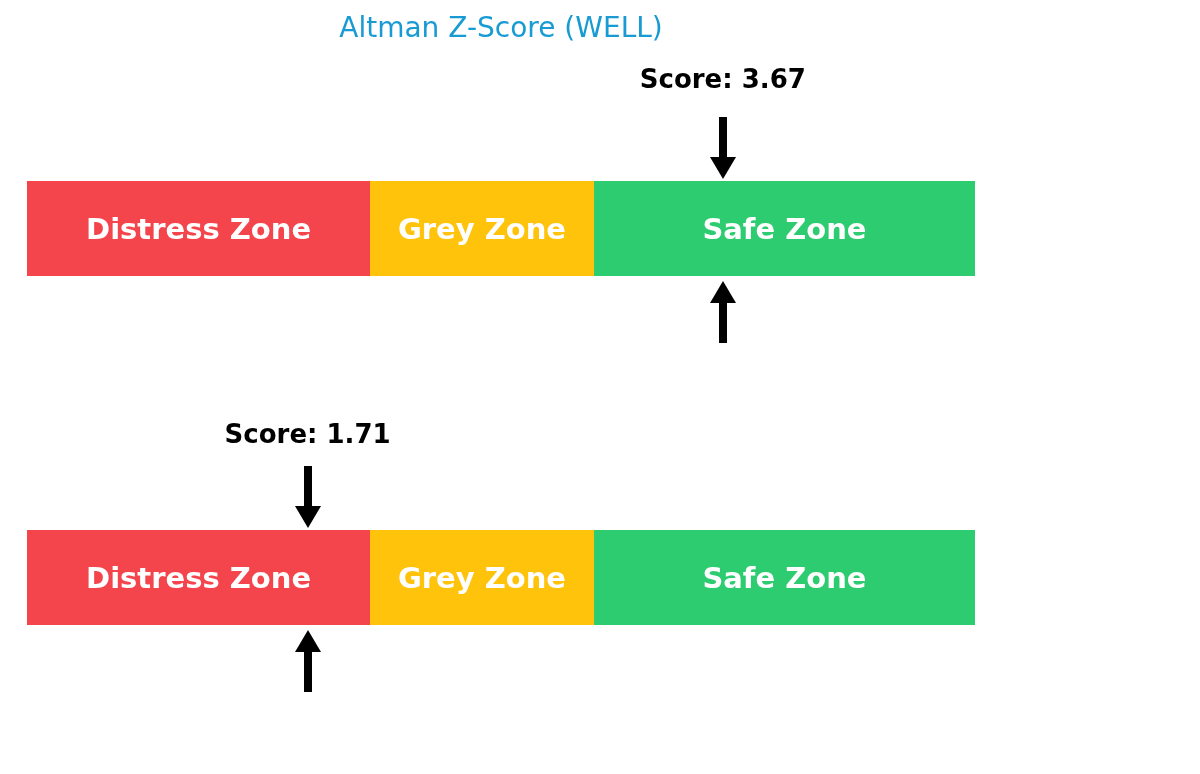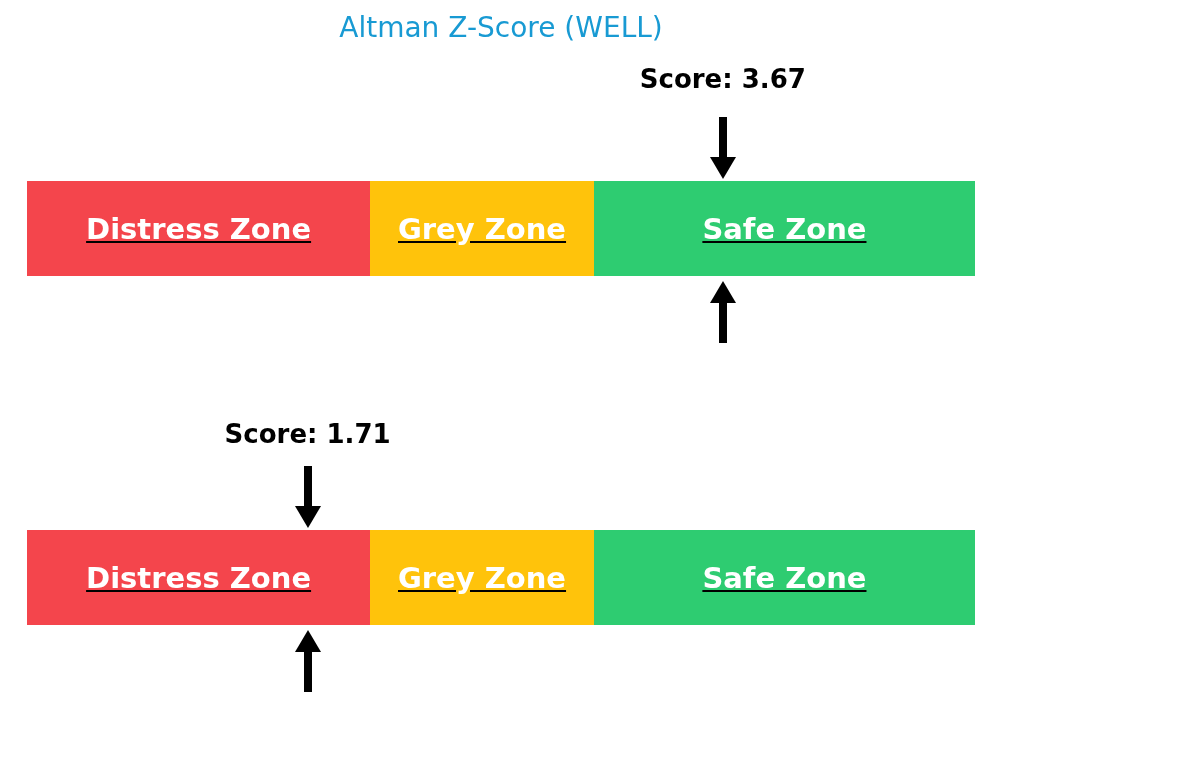--- a/index.html
+++ b/index.html
@@ -50,21 +50,20 @@
     width: 30px;
     height: 62px;
   }
   .arrow.down { bottom: 2px; }
   .arrow.up { top: 5px; }
   .arrow svg { display: block; }
   .zone-bar {
     display: flex;
     height: 95px;
     margin: 0 14px;
-    text-decoration: underline;
   }
   .zone {
     display: flex;
     align-items: center;
     justify-content: center;
     color: #ffffff;
     font-size: 29px;
     font-weight: 700;
     white-space: nowrap;
     overflow: hidden;

